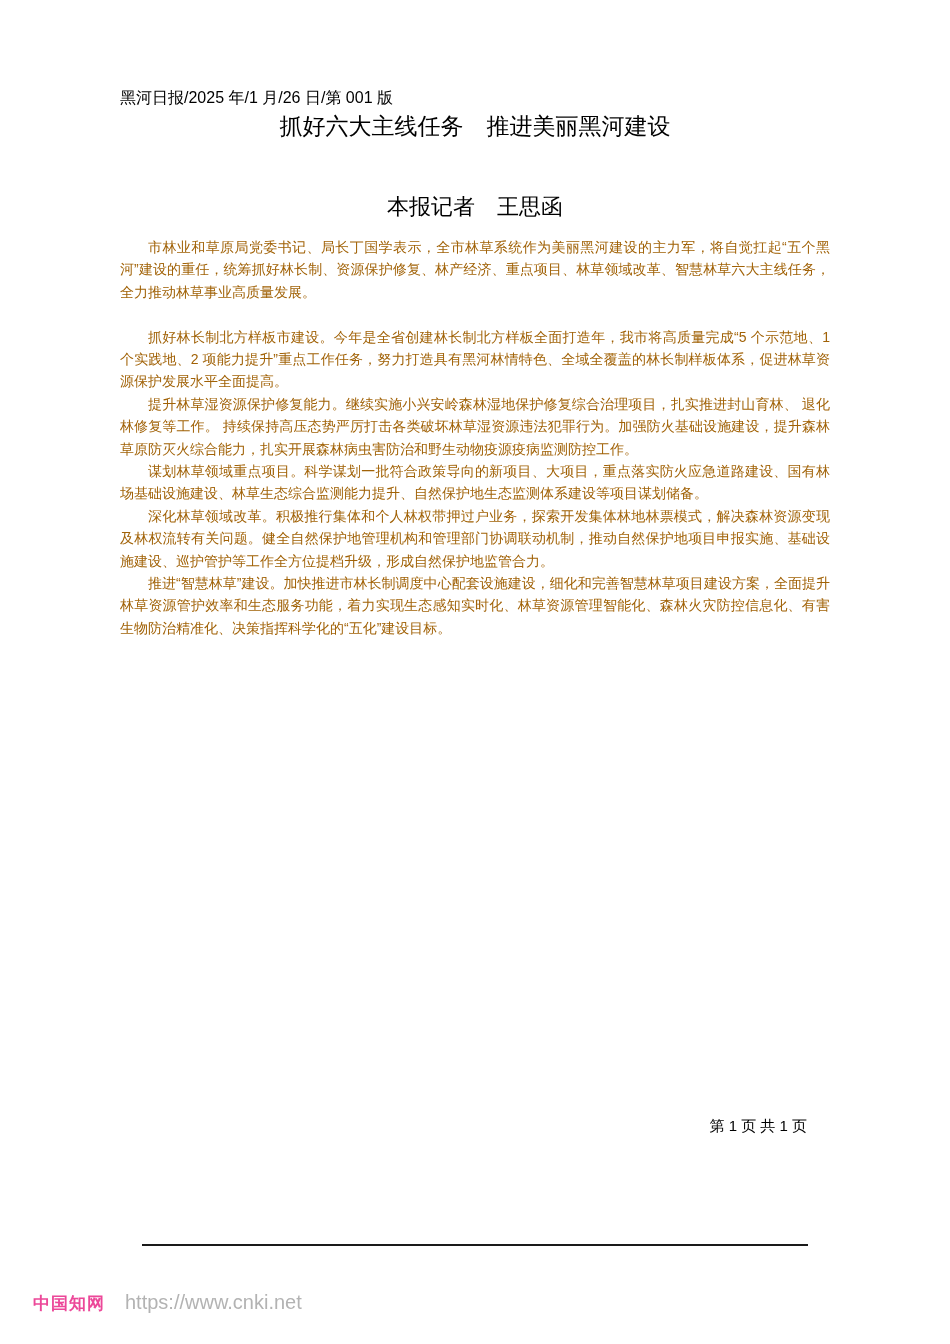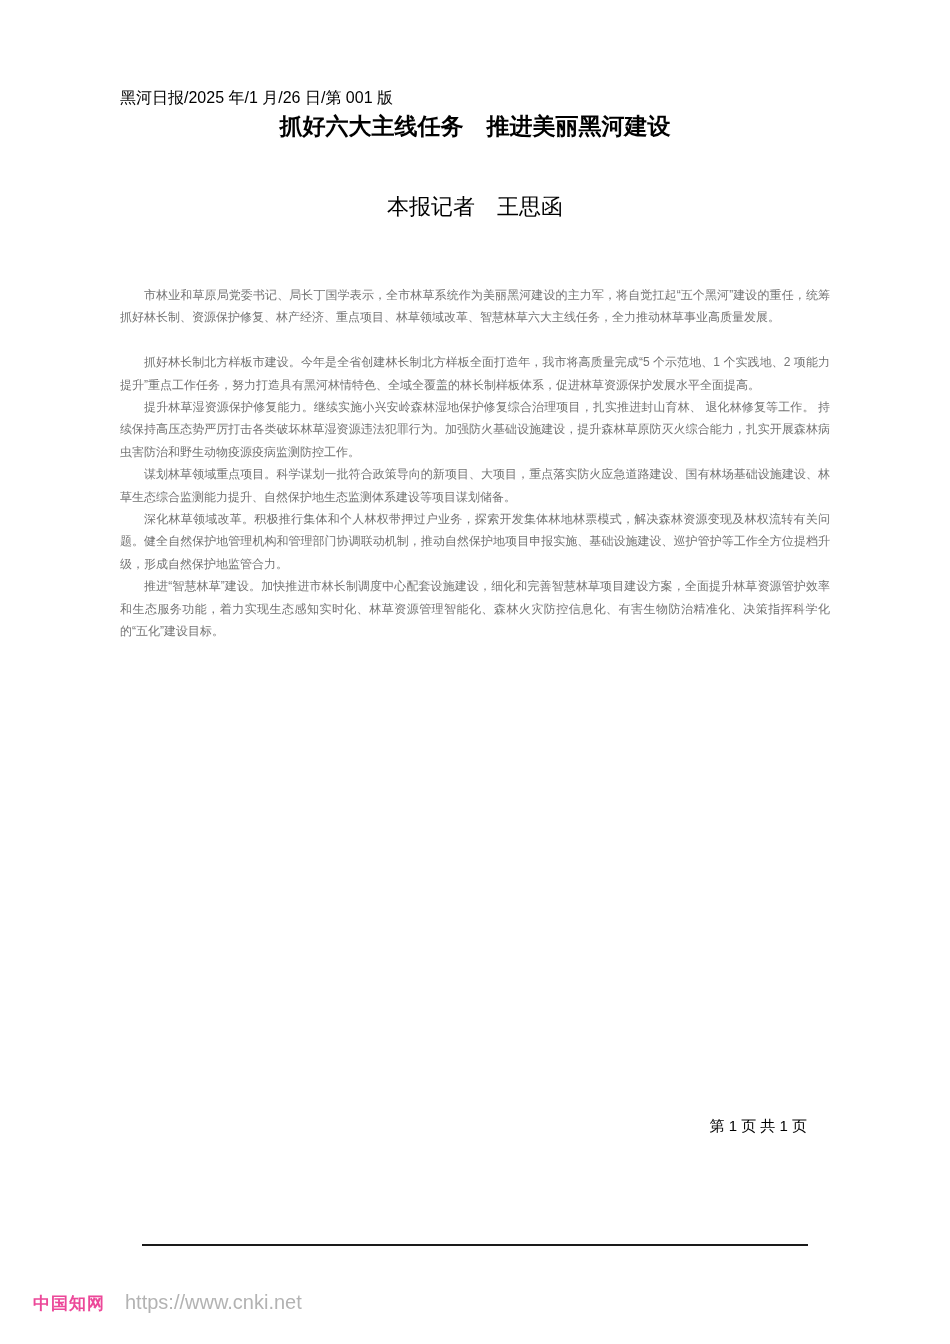--- a/index.html
+++ b/index.html
@@ -28,21 +28,21 @@
     white-space: nowrap;
   }
   .article-title {
     position: absolute;
     top: 110px;
     left: 0;
     width: 100%;
     text-align: center;
     font-size: 23px;
     line-height: 32px;
-    font-weight: bold;
+    font-weight: normal;
     color: #000000;
   }
   .article-subtitle {
     position: absolute;
     top: 144px;
     left: 0;
     width: 100%;
     text-align: center;
     font-size: 19px;
     line-height: 26px;
@@ -57,26 +57,25 @@
     text-align: center;
     font-size: 22px;
     line-height: 22px;
     color: #000000;
   }
   .article-body {
     position: absolute;
     top: 236px;
     left: 120px;
     width: 710px;
-    font-size: 12px;
+    font-size: 14px;
     line-height: 22.4px;
     text-align: justify;
     text-justify: inter-ideograph;
-    color: #737373;
-    margin-top: 48px;
+    color: #a16207;
   }
   .article-body p {
     text-indent: 2em;
     margin: 0;
   }
   .article-body p:first-child {
     margin-bottom: 22.4px;
   }
   .page-indicator {
     position: absolute;

